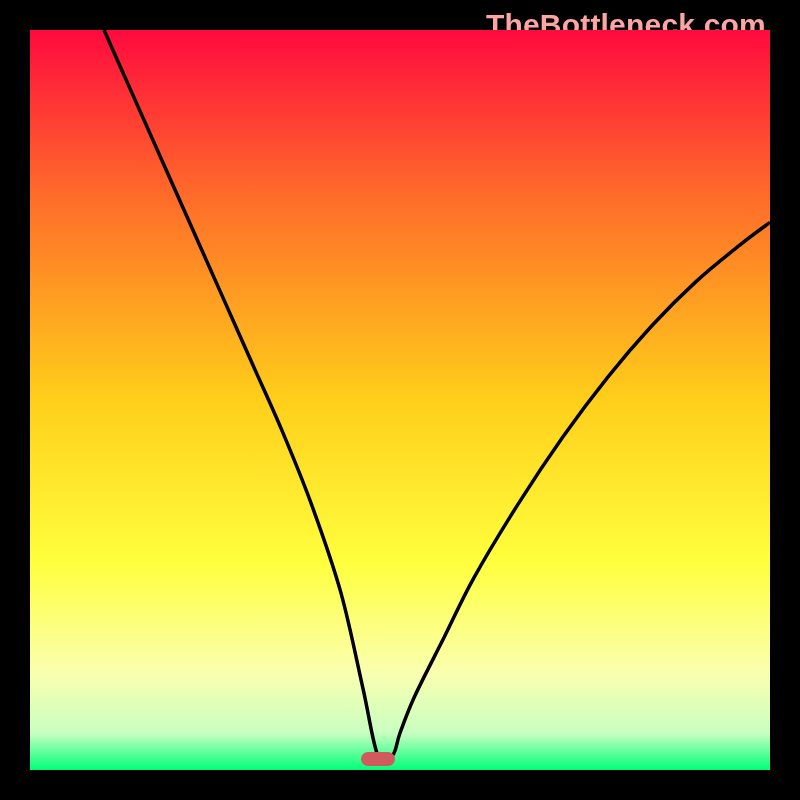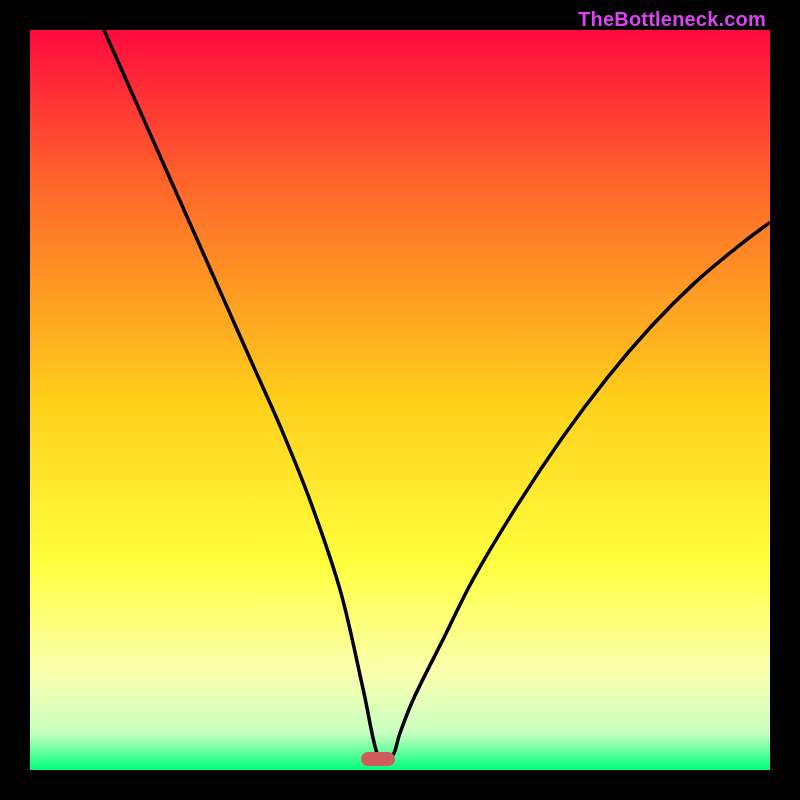--- a/index.html
+++ b/index.html
@@ -26,22 +26,22 @@
   }
   .gradient-bg {
     position: absolute;
     left: 0; top: 0;
     width: 100%; height: 100%;
   }
   .watermark {
     position: absolute;
     top: 8px;
     right: 34px;
-    color: #d946ef;
-    font-size: 20px;
+    color: #fca5a5;
+    font-size: 30px;
     font-weight: 600;
     letter-spacing: 0.2px;
   }
   .minimum-marker {
     position: absolute;
     width: 34px;
     height: 14px;
     border-radius: 7px;
     background: #cf5b5c;
     transform: translate(-50%, -50%);

